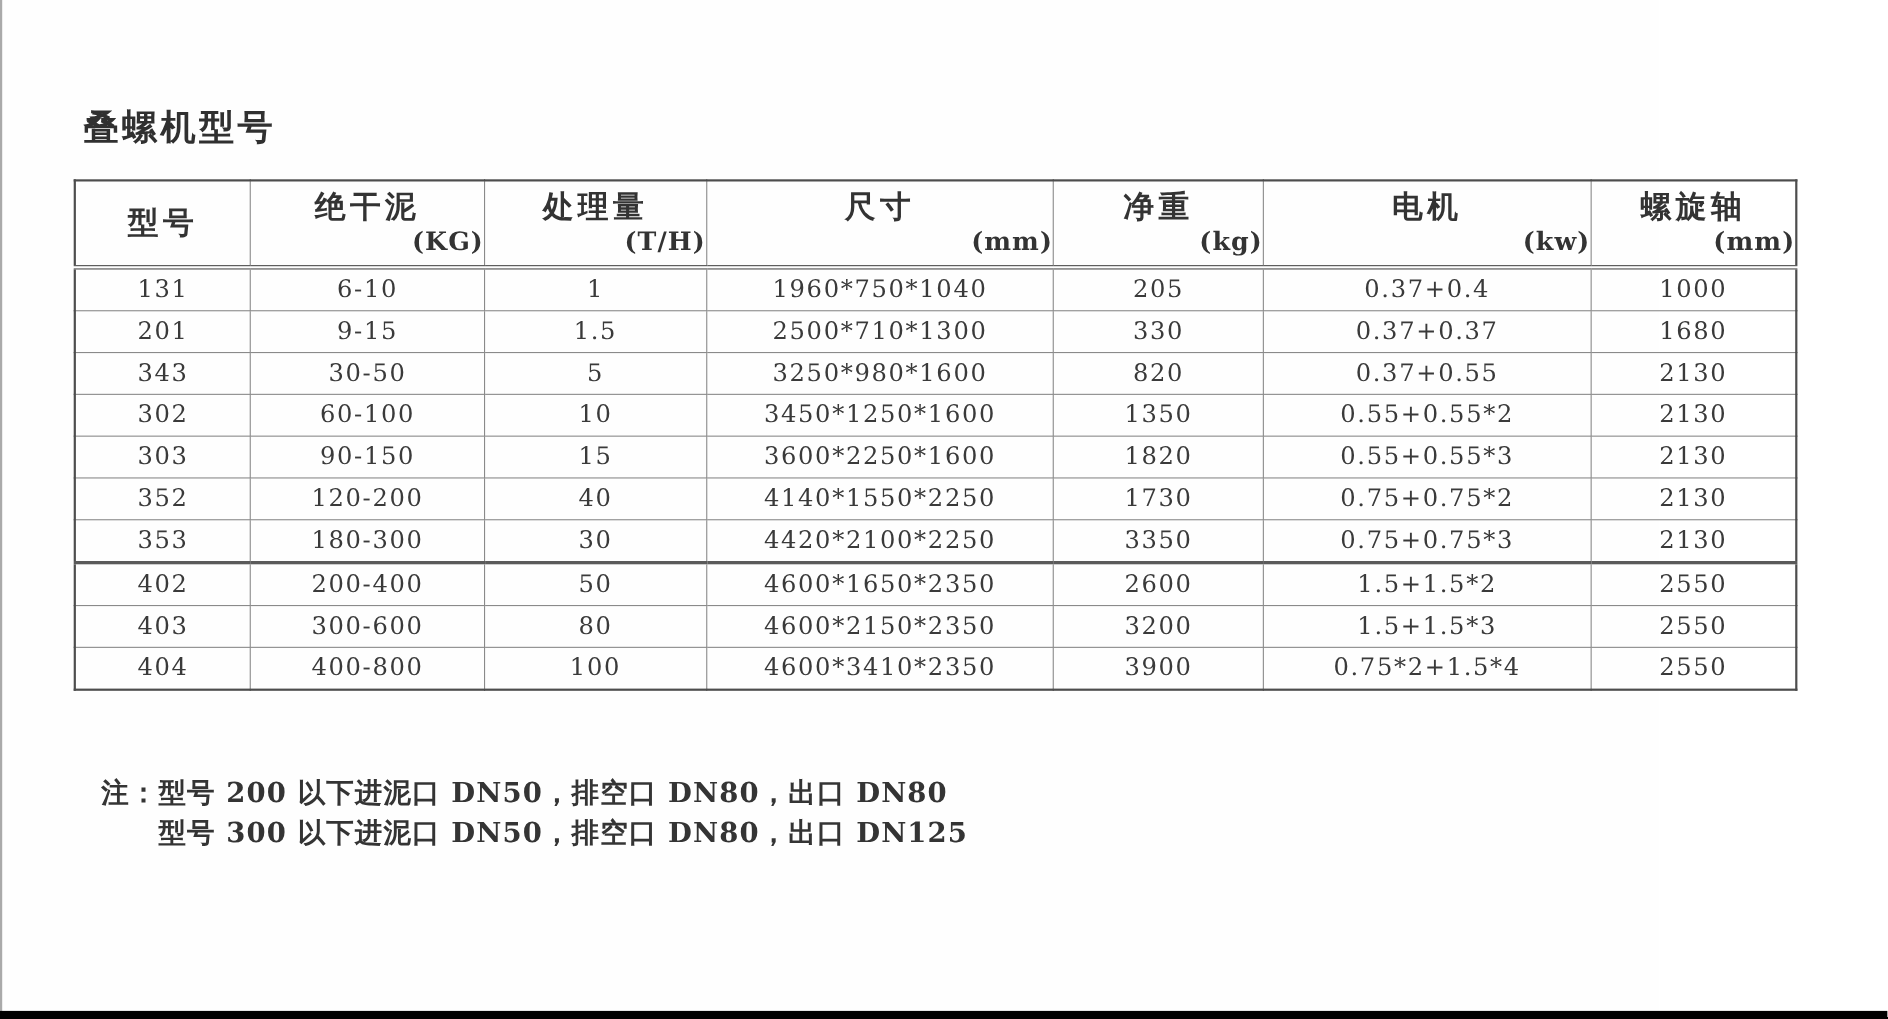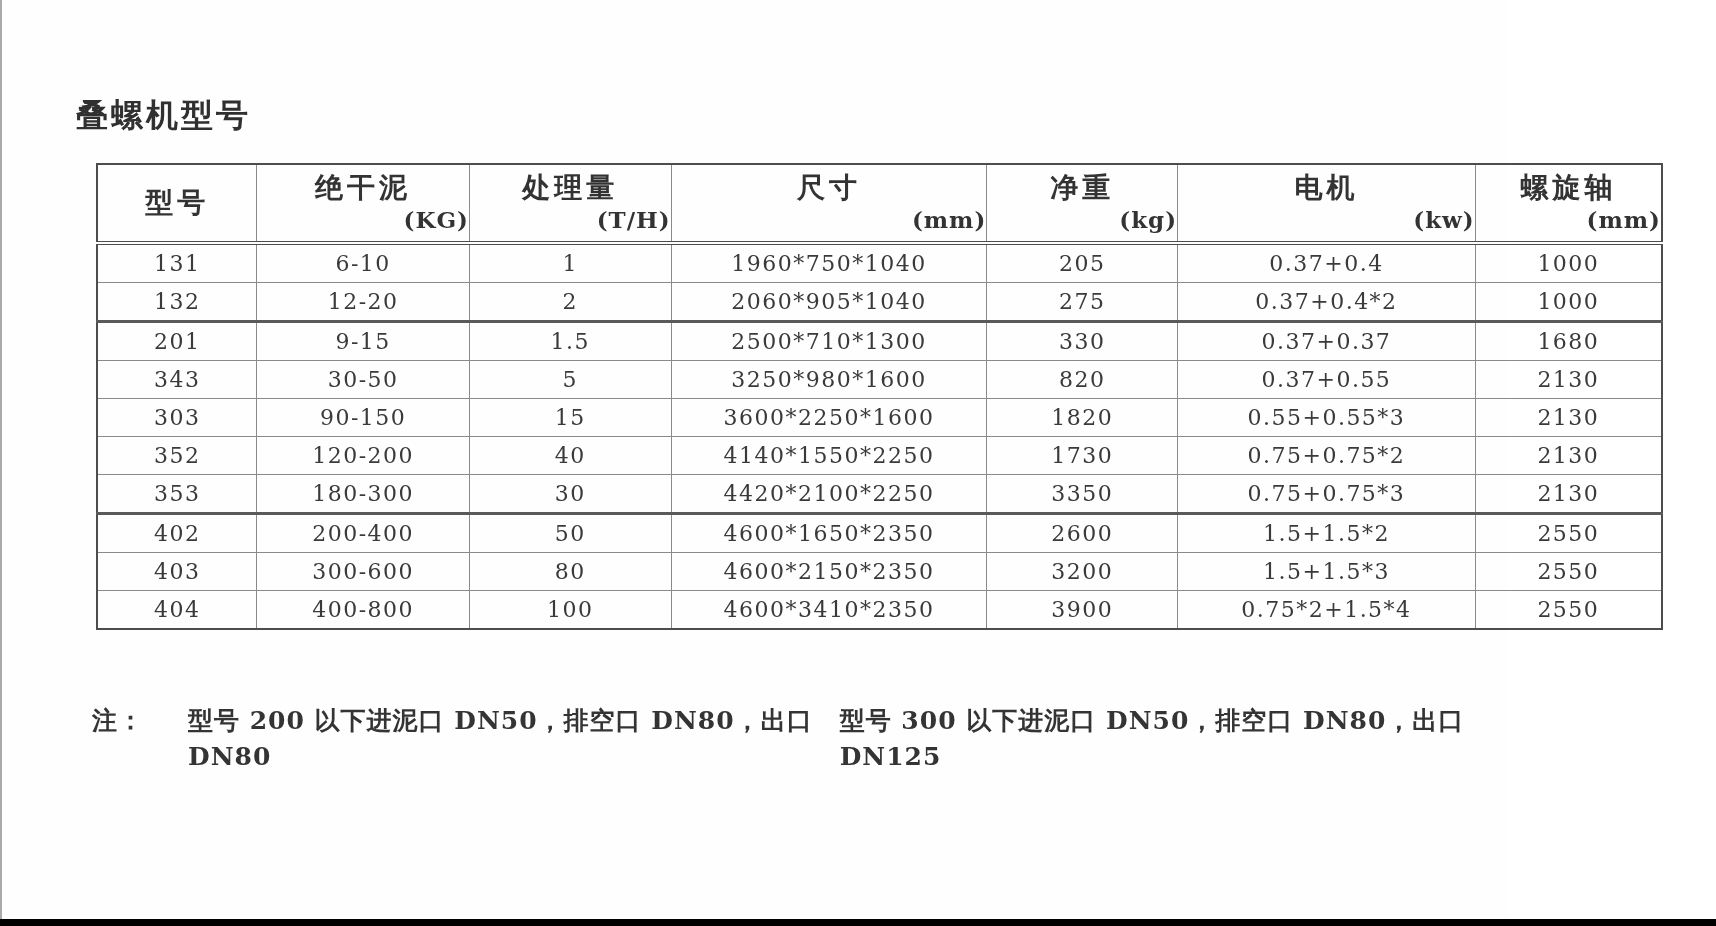--- a/index.html
+++ b/index.html
@@ -33,21 +33,21 @@
   .doc-title {
     position: absolute;
     left: 76px; top: 94px;
     font-size: 32px;
     font-weight: 700;
     letter-spacing: 3px;
     color: #303030;
   }
   table.spec {
     position: absolute;
-    left: 96px; top: 163px;
+    left: 67px; top: 163px;
     width: 1567px;
     border-collapse: collapse;
     table-layout: fixed;
     border-radius: 17px;
   }
   table.spec, table.spec th, table.spec td {
     border: 1px solid #8a8a8a;
   }
   table.spec {
     border: 2px solid #4d4d4d;
@@ -90,21 +90,21 @@
     position: absolute;
     left: 92px; top: 703px;
     display: flex;
     font-size: 25px;
     font-weight: 700;
     color: #343434;
     line-height: 36px;
     letter-spacing: 1px;
   }
   .notes .prefix { white-space: pre; }
-  .notes .note-lines { display: flex; flex-direction: row; margin-left: 44px; }
+  .notes .note-lines { display: flex; flex-direction: column; }
 </style>
 </head>
 <body>
 
 <div class="page">
 
   <div class="left-edge-line"></div>
 
   <div class="doc-title">叠螺机型号</div>
 
@@ -153,48 +153,48 @@
     <tbody>
         <tr>
           <td>131</td>
           <td>6-10</td>
           <td>1</td>
           <td>1960*750*1040</td>
           <td>205</td>
           <td>0.37+0.4</td>
           <td>1000</td>
         </tr>
-        <tr class="group-end">
-          <td>132</td>
-          <td>12-20</td>
-          <td>2</td>
-          <td>2060*905*1040</td>
-          <td>275</td>
-          <td>0.37+0.4*2</td>
-          <td>1000</td>
-        </tr>
         <tr>
           <td>201</td>
           <td>9-15</td>
           <td>1.5</td>
           <td>2500*710*1300</td>
           <td>330</td>
           <td>0.37+0.37</td>
           <td>1680</td>
         </tr>
         <tr>
           <td>343</td>
           <td>30-50</td>
           <td>5</td>
           <td>3250*980*1600</td>
           <td>820</td>
           <td>0.37+0.55</td>
           <td>2130</td>
         </tr>
         <tr>
+          <td>302</td>
+          <td>60-100</td>
+          <td>10</td>
+          <td>3450*1250*1600</td>
+          <td>1350</td>
+          <td>0.55+0.55*2</td>
+          <td>2130</td>
+        </tr>
+        <tr>
           <td>303</td>
           <td>90-150</td>
           <td>15</td>
           <td>3600*2250*1600</td>
           <td>1820</td>
           <td>0.55+0.55*3</td>
           <td>2130</td>
         </tr>
         <tr>
           <td>352</td>

